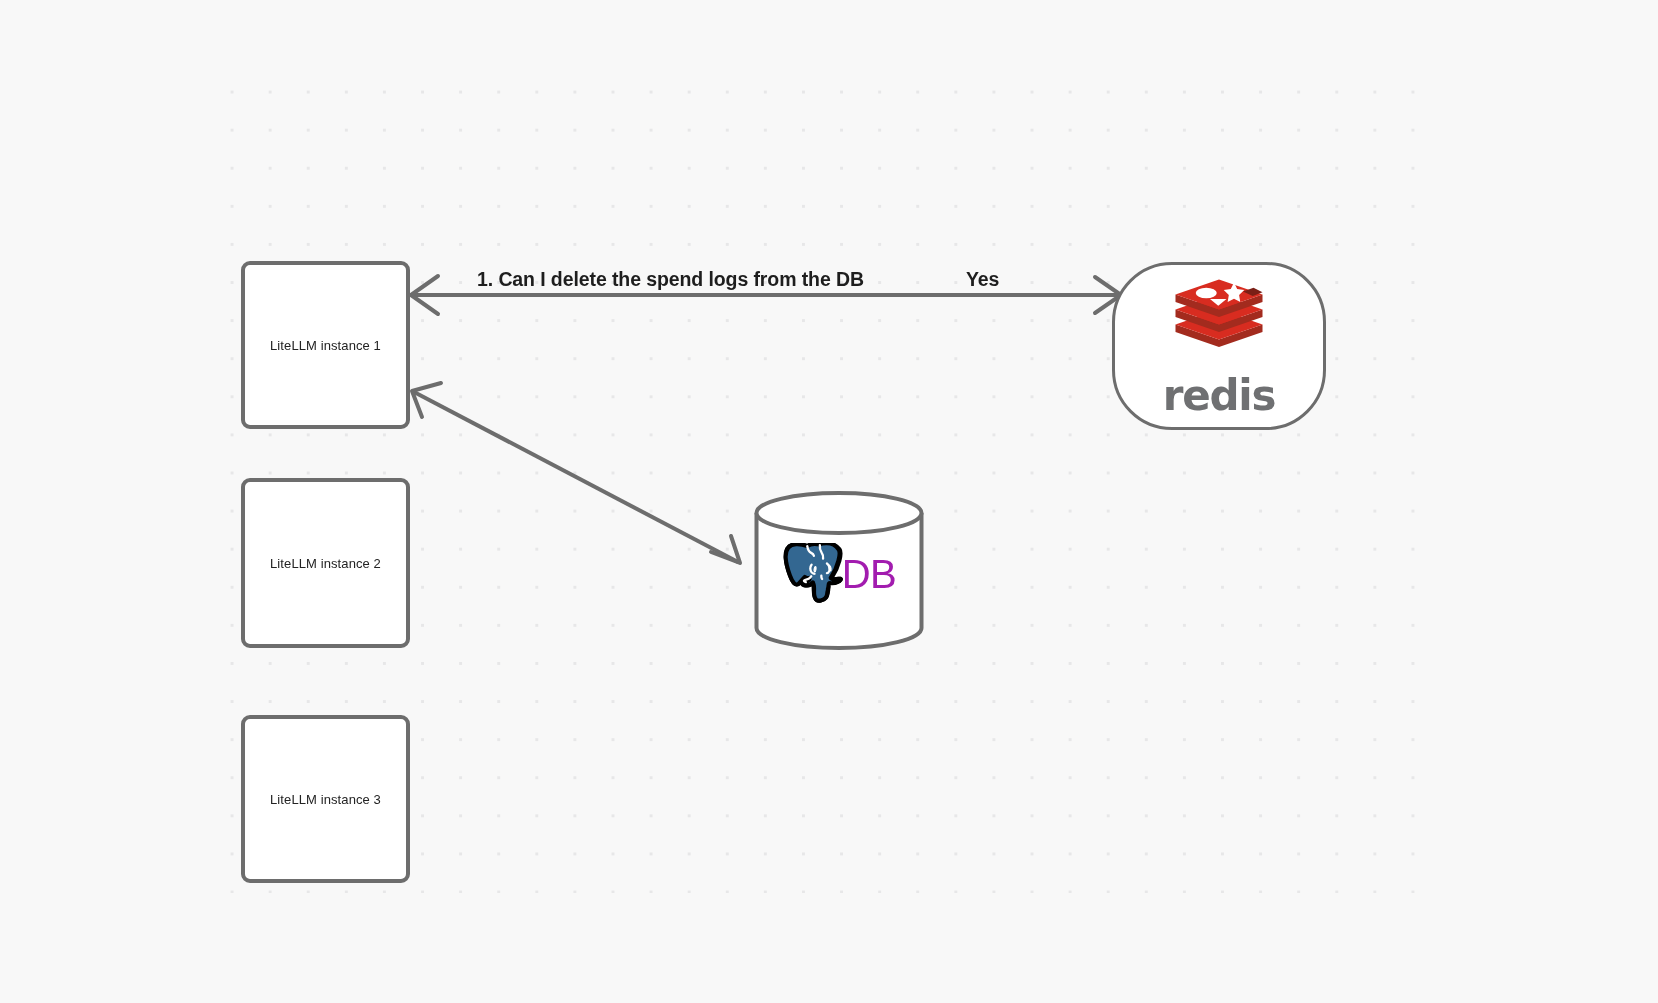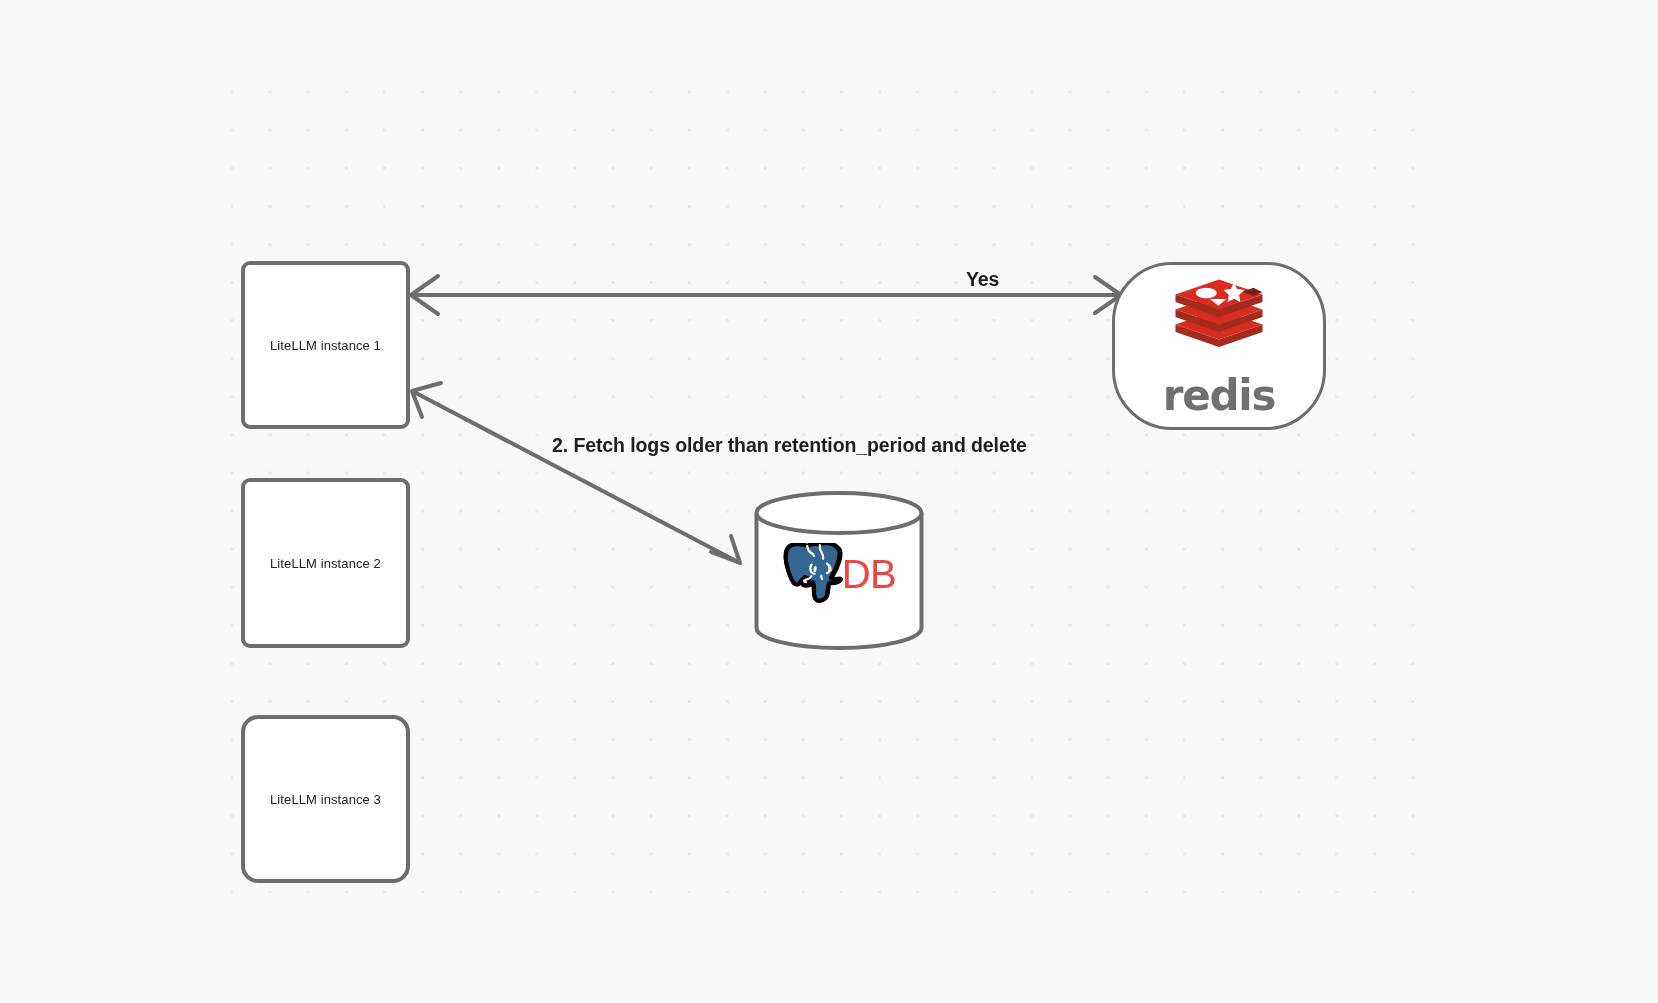--- a/index.html
+++ b/index.html
@@ -33,21 +33,21 @@
   }
   .node-box .node-label{
     font-size:13px;
     color:#232323;
     letter-spacing:.1px;
     white-space:nowrap;
   }
 
   #box-llm1{left:241px;top:261px;width:169px;height:168px;}
   #box-llm2{left:241px;top:478px;width:169px;height:170px;}
-  #box-llm3{left:241px;top:715px;width:169px;height:168px;border-radius:17px;}
+  #box-llm3{left:241px;top:715px;width:169px;height:168px;}
 
   
   #node-redis{
     position:absolute;
     left:1112px;top:262px;width:214px;height:168px;
     background:#ffffff;
     border:3.5px solid #6d6d6d;
     border-radius:60px;
     box-sizing:border-box;
     display:flex;flex-direction:column;
@@ -74,21 +74,21 @@
     position:absolute;
     left:0;right:0;top:52%;
     transform:translateY(-50%);
     display:flex;align-items:center;justify-content:center;
     gap:0px;
   }
   #node-db .pg-mark{width:62px;height:62px;display:block;}
   #node-db .db-word{
     font-family:"Liberation Sans",sans-serif;
     font-size:40px;font-weight:400;
-    color:#ef4444;letter-spacing:-.5px;line-height:1;
+    color:#a21caf;letter-spacing:-.5px;line-height:1;
     margin-left:-2px;
   }
 
   
   #edges{position:absolute;left:0;top:0;width:1658px;height:1003px;overflow:visible;}
 
   
   .edge-label{
     position:absolute;
     font-size:19.5px;
@@ -120,24 +120,24 @@
 
     <g>
       <line x1="414" y1="392" x2="738" y2="562" stroke="#6d6d6d" stroke-width="4" stroke-linecap="butt"></line>
 
       <polyline points="441,383 412,391 422,417" fill="none" stroke="#6d6d6d" stroke-width="4" stroke-linecap="round" stroke-linejoin="round"></polyline>
 
       <polyline points="711,552 740,563 731,536" fill="none" stroke="#6d6d6d" stroke-width="4" stroke-linecap="round" stroke-linejoin="round"></polyline>
     </g>
   </svg>
 
+  <div class="edge-label" id="label-1">1.  Can I delete the spend logs from the DB</div>
 
   <div class="edge-label" id="label-1-yes">Yes</div>
 
-  <div class="edge-label" id="label-2">2.  Fetch logs older than retention_period and delete</div>
 
   <div class="node-box" id="box-llm1">
     <span class="node-label">LiteLLM instance 1</span>
   </div>
 
   <div class="node-box" id="box-llm2">
     <span class="node-label">LiteLLM instance 2</span>
   </div>
 
   <div class="node-box" id="box-llm3">

